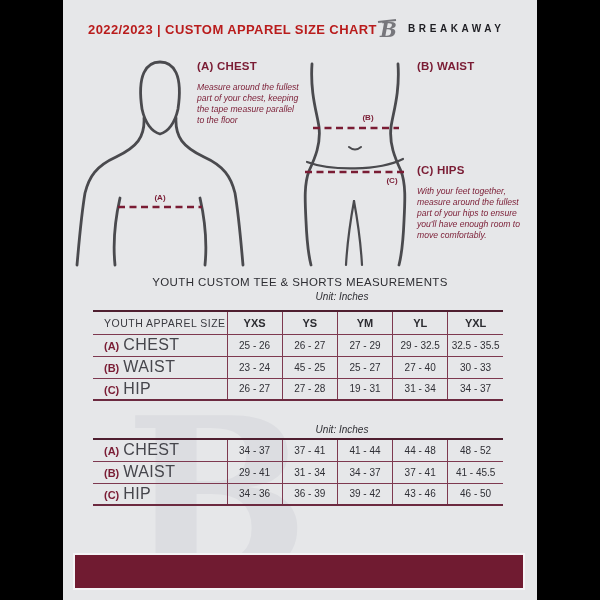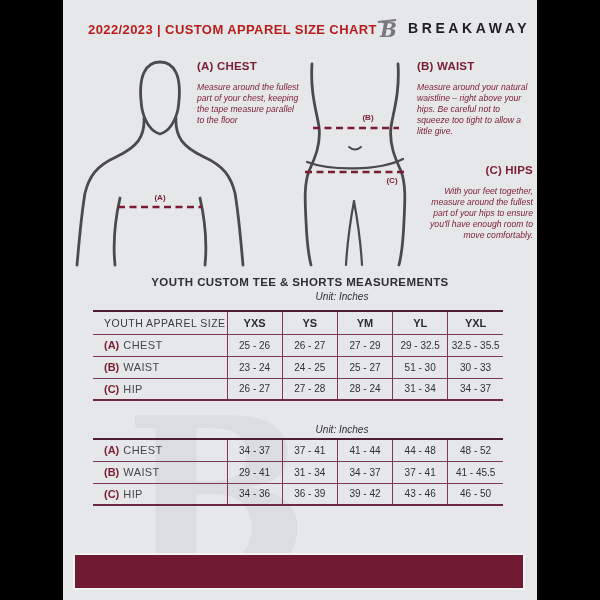--- a/index.html
+++ b/index.html
@@ -20,45 +20,45 @@
     font-size:218px;line-height:1;color:#dcdde1;user-select:none;
   }
   .layer{position:absolute;inset:0;z-index:1;}
 
   
   .header-title{
     position:absolute;left:25px;top:22px;
     font-weight:bold;font-size:13px;letter-spacing:.4px;color:#b91c1c;
   }
   .brand{position:absolute;left:312px;top:14px;display:flex;align-items:center;gap:7px;}
-  .brand-name{font-weight:bold;font-size:14px;letter-spacing:3.6px;color:#1e1e23;}
+  .brand-name{font-weight:bold;font-size:10px;letter-spacing:3.6px;color:#1e1e23;}
   .logo-svg{display:block;}
 
   
   .fig-svg{position:absolute;left:0;top:55px;}
   .dash-tag{
     position:absolute;width:26px;text-align:center;
     font-size:8px;font-weight:bold;color:#7a1c34;
   }
   .tag-a{left:84px;top:193px;}
   .tag-b{left:292px;top:113px;}
   .tag-c{left:316px;top:176px;}
 
   
   .instr{position:absolute;color:#7a1c34;}
   .instr h3{margin:0;font-size:11.5px;font-weight:bold;letter-spacing:.2px;}
   .instr p{margin:10px 0 0 0;font-size:8.6px;font-style:italic;line-height:11px;}
   .instr-chest{left:134px;top:60px;width:106px;}
   .instr-waist{left:354px;top:60px;width:112px;}
-  .instr-hips{left:354px;top:164px;width:116px;text-align:right;}
+  .instr-hips{left:354px;top:164px;width:116px;}
 
   
   .sec-title{
     position:absolute;left:0;width:474px;text-align:center;
-    font-weight:bold;font-size:11.5px;letter-spacing:.4px;color:#2e2e33;
+    font-weight:normal;font-size:11.5px;letter-spacing:.4px;color:#2e2e33;
   }
   .sec-unit{
     position:absolute;left:0;width:558px;text-align:center;
     font-style:italic;font-size:10px;color:#2e2e33;
   }
   .youth-title{top:276px;} .youth-unit{top:291px;}
   .adult-title{top:409px;} .adult-unit{top:424px;}
 
   
   .size-table{
@@ -75,21 +75,21 @@
     padding:0;overflow:hidden;white-space:nowrap;
   }
   .size-table tr:last-child td{border-bottom:none;}
   .size-table td + td{border-left:1px solid #7e3950;}
   .size-table td.rowhead{text-align:left;padding-left:11px;margin-top:8px;}
   .size-table tr.hdr td{font-weight:bold;font-size:11px;color:#2c2c31;}
   .size-table tr.hdr td.rowhead{
     font-weight:normal;font-size:10.5px;letter-spacing:.5px;color:#3a3a40;
   }
   .rl-prefix{color:#7a1c34;font-weight:bold;font-size:11px;margin-right:4px;}
-  .rl-name{color:#46464c;font-size:11px;letter-spacing:.4px;}
+  .rl-name{color:#46464c;font-size:16px;letter-spacing:.4px;}
 
   
   .footer-bar{
     position:absolute;left:10px;top:553px;width:448px;height:33px;
     background:#701b31;border:2px solid #f4f4f6;
   }
 </style>
 </head>
 <body>
 
@@ -136,21 +136,20 @@
     <div class="dash-tag tag-a">(A)</div>
     <div class="dash-tag tag-b">(B)</div>
     <div class="dash-tag tag-c">(C)</div>
 
     <div class="instr instr-chest">
       <h3>(A) CHEST</h3>
       <p>Measure around the fullest part of your chest, keeping the tape measure parallel to the floor</p>
     </div>
     <div class="instr instr-waist">
       <h3>(B) WAIST</h3>
-      <p>Measure around your natural waistline – right above your hips. Be careful not to squeeze too tight to allow a little give.</p>
     </div>
     <div class="instr instr-hips">
       <h3>(C) HIPS</h3>
       <p>With your feet together, measure around the fullest part of your hips to ensure you'll have enough room to move comfortably.</p>
     </div>
 
     <div class="sec-title youth-title">YOUTH CUSTOM TEE &amp; SHORTS MEASUREMENTS</div>
     <div class="sec-unit youth-unit">Unit: Inches</div>
     <table class="size-table youth-table">
       <colgroup>
@@ -174,30 +173,30 @@
         <td class="rowhead"><span class="rl-prefix">(A)</span><span class="rl-name">CHEST</span></td>
         <td>25 - 26</td>
         <td>26 - 27</td>
         <td>27 - 29</td>
         <td>29 - 32.5</td>
         <td>32.5 - 35.5</td>
       </tr>
       <tr>
         <td class="rowhead"><span class="rl-prefix">(B)</span><span class="rl-name">WAIST</span></td>
         <td>23 - 24</td>
-        <td>24 - 25</td>
+        <td>45 - 25</td>
         <td>25 - 27</td>
-        <td>51 - 30</td>
+        <td>27 - 40</td>
         <td>30 - 33</td>
       </tr>
       <tr>
         <td class="rowhead"><span class="rl-prefix">(C)</span><span class="rl-name">HIP</span></td>
         <td>26 - 27</td>
         <td>27 - 28</td>
-        <td>28 - 24</td>
+        <td>19 - 31</td>
         <td>31 - 34</td>
         <td>34 - 37</td>
       </tr>
     </tbody>
       </table>
 
     <div class="sec-unit adult-unit">Unit: Inches</div>
     <table class="size-table adult-table">
       <colgroup>
           <col style="width:134px">

